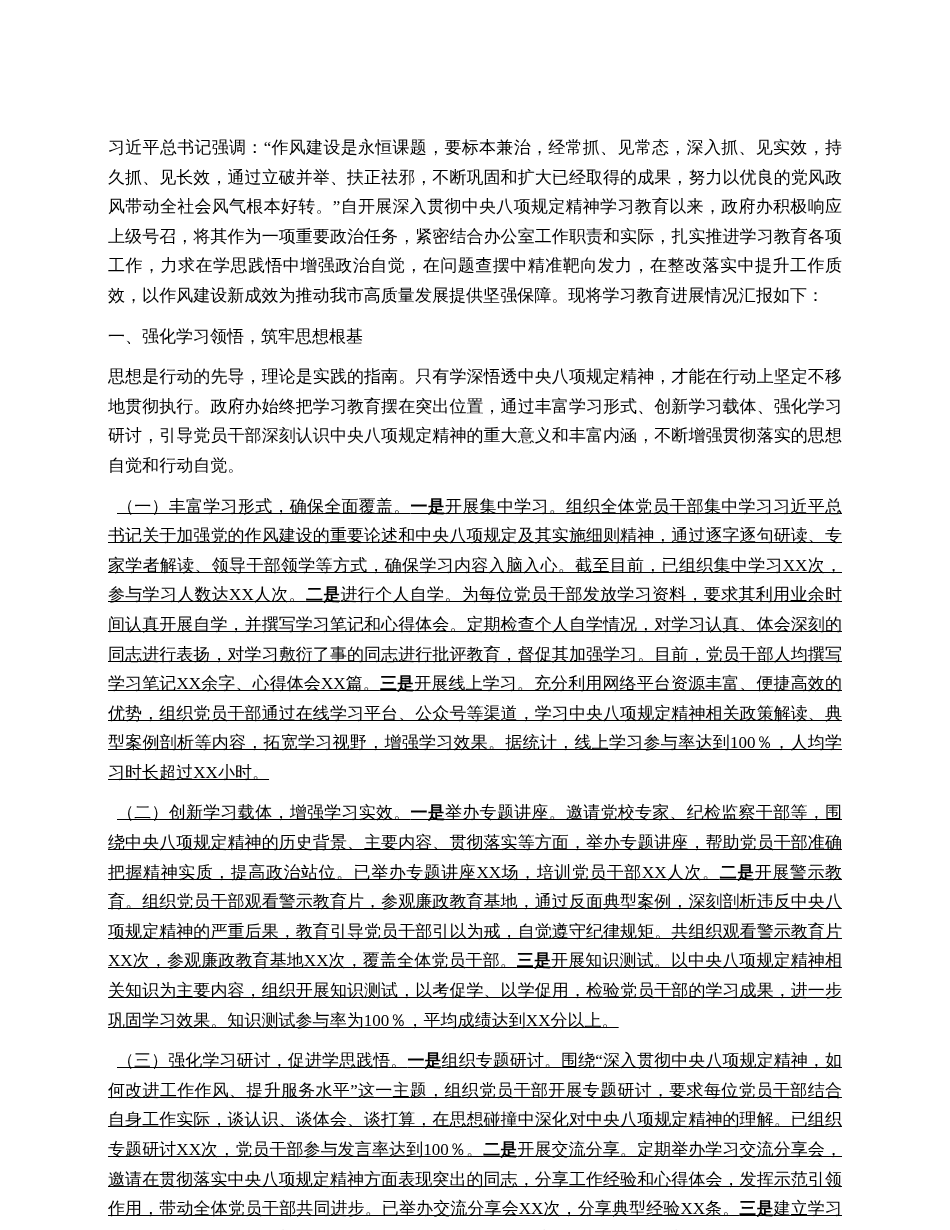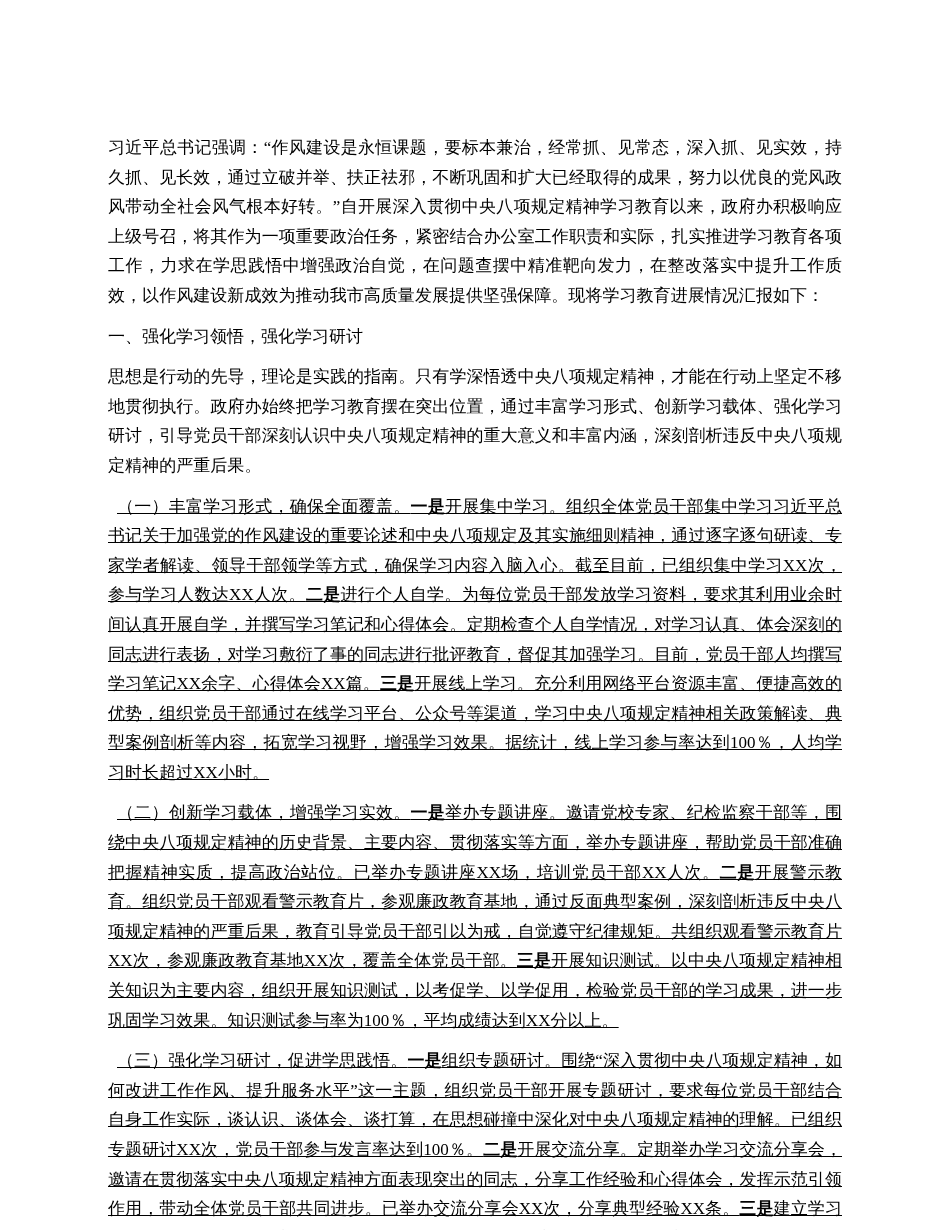--- a/index.html
+++ b/index.html
@@ -72,23 +72,23 @@
 </head>
 <body>
 
 <div id="page">
   <div id="content">
 
     <h1 class="doc-title"></h1>
 
     <p class="para">习近平总书记强调：“作风建设是永恒课题，要标本兼治，经常抓、见常态，深入抓、见实效，持久抓、见长效，通过立破并举、扶正祛邪，不断巩固和扩大已经取得的成果，努力以优良的党风政风带动全社会风气根本好转。”自开展深入贯彻中央八项规定精神学习教育以来，政府办积极响应上级号召，将其作为一项重要政治任务，紧密结合办公室工作职责和实际，扎实推进学习教育各项工作，力求在学思践悟中增强政治自觉，在问题查摆中精准靶向发力，在整改落实中提升工作质效，以作风建设新成效为推动我市高质量发展提供坚强保障。现将学习教育进展情况汇报如下：</p>
 
-    <p class="section-head">一、强化学习领悟，强化学习研讨</p>
+    <p class="section-head">一、强化学习领悟，筑牢思想根基</p>
 
-    <p class="para">思想是行动的先导，理论是实践的指南。只有学深悟透中央八项规定精神，才能在行动上坚定不移地贯彻执行。政府办始终把学习教育摆在突出位置，通过丰富学习形式、创新学习载体、强化学习研讨，引导党员干部深刻认识中央八项规定精神的重大意义和丰富内涵，深刻剖析违反中央八项规定精神的严重后果。</p>
+    <p class="para">思想是行动的先导，理论是实践的指南。只有学深悟透中央八项规定精神，才能在行动上坚定不移地贯彻执行。政府办始终把学习教育摆在突出位置，通过丰富学习形式、创新学习载体、强化学习研讨，引导党员干部深刻认识中央八项规定精神的重大意义和丰富内涵，不断增强贯彻落实的思想自觉和行动自觉。</p>
 
     <p class="para sub"><span>（一）丰富学习形式，确保全面覆盖。</span><span class="bold">一是</span><span>开展集中学习。组织全体党员干部集中学习习近平总书记关于加强党的作风建设的重要论述和中央八项规定及其实施细则精神，通过逐字逐句研读、专家学者解读、领导干部领学等方式，确保学习内容入脑入心。截至目前，已组织集中学习XX次，参与学习人数达XX人次。</span><span class="bold">二是</span><span>进行个人自学。为每位党员干部发放学习资料，要求其利用业余时间认真开展自学，并撰写学习笔记和心得体会。定期检查个人自学情况，对学习认真、体会深刻的同志进行表扬，对学习敷衍了事的同志进行批评教育，督促其加强学习。目前，党员干部人均撰写学习笔记XX余字、心得体会XX篇。</span><span class="bold">三是</span><span>开展线上学习。充分利用网络平台资源丰富、便捷高效的优势，组织党员干部通过在线学习平台、公众号等渠道，学习中央八项规定精神相关政策解读、典型案例剖析等内容，拓宽学习视野，增强学习效果。据统计，线上学习参与率达到100％，人均学习时长超过XX小时。</span></p>
 
     <p class="para sub"><span>（二）创新学习载体，增强学习实效。</span><span class="bold">一是</span><span>举办专题讲座。邀请党校专家、纪检监察干部等，围绕中央八项规定精神的历史背景、主要内容、贯彻落实等方面，举办专题讲座，帮助党员干部准确把握精神实质，提高政治站位。已举办专题讲座XX场，培训党员干部XX人次。</span><span class="bold">二是</span><span>开展警示教育。组织党员干部观看警示教育片，参观廉政教育基地，通过反面典型案例，深刻剖析违反中央八项规定精神的严重后果，教育引导党员干部引以为戒，自觉遵守纪律规矩。共组织观看警示教育片XX次，参观廉政教育基地XX次，覆盖全体党员干部。</span><span class="bold">三是</span><span>开展知识测试。以中央八项规定精神相关知识为主要内容，组织开展知识测试，以考促学、以学促用，检验党员干部的学习成果，进一步巩固学习效果。知识测试参与率为100％，平均成绩达到XX分以上。</span></p>
 
     <p class="para sub"><span>（三）强化学习研讨，促进学思践悟。</span><span class="bold">一是</span><span>组织专题研讨。围绕“深入贯彻中央八项规定精神，如何改进工作作风、提升服务水平”这一主题，组织党员干部开展专题研讨，要求每位党员干部结合自身工作实际，谈认识、谈体会、谈打算，在思想碰撞中深化对中央八项规定精神的理解。已组织专题研讨XX次，党员干部参与发言率达到100％。</span><span class="bold">二是</span><span>开展交流分享。定期举办学习交流分享会，邀请在贯彻落实中央八项规定精神方面表现突出的同志，分享工作经验和心得体会，发挥示范引领作用，带动全体党员干部共同进步。已举办交流分享会XX次，分享典型经验XX条。</span><span class="bold">三是</span><span>建立学习反馈机制。鼓励党员干部在学习过程中积极提出问题和建议，及时收集整理并进行反馈，对合理的建议予以采纳，不断</span></p>
 
   </div>
 </div>
 

